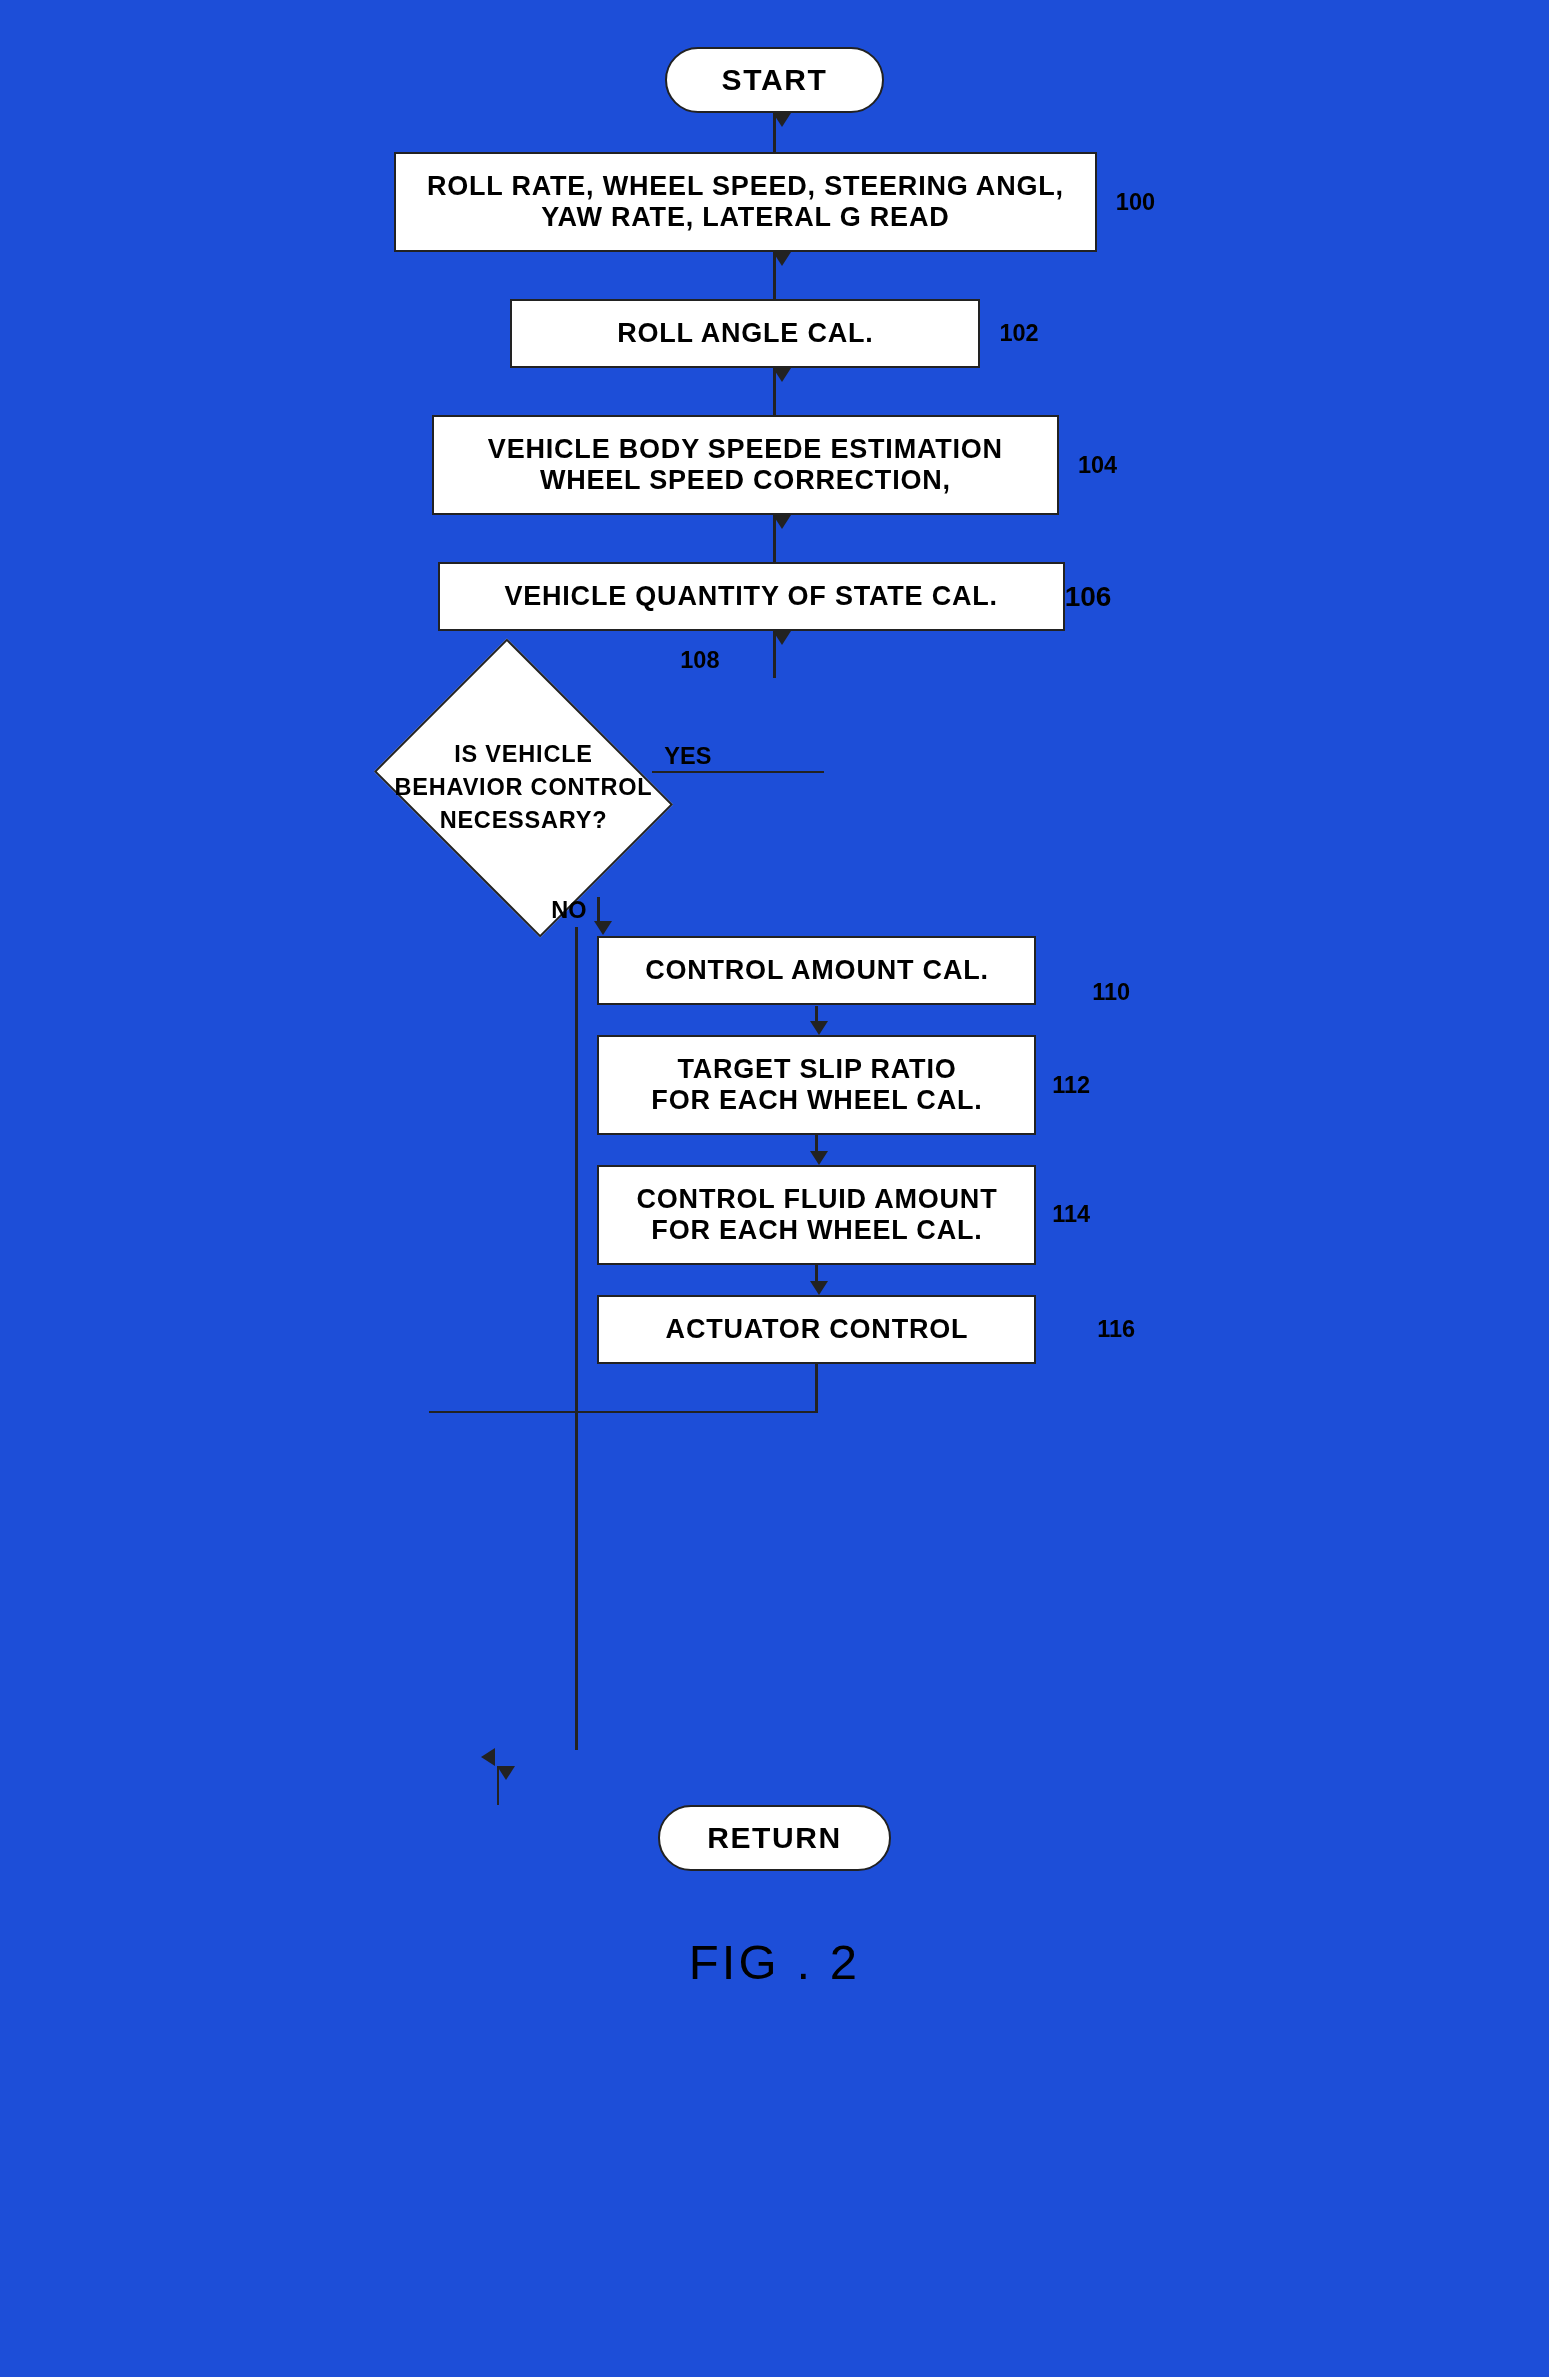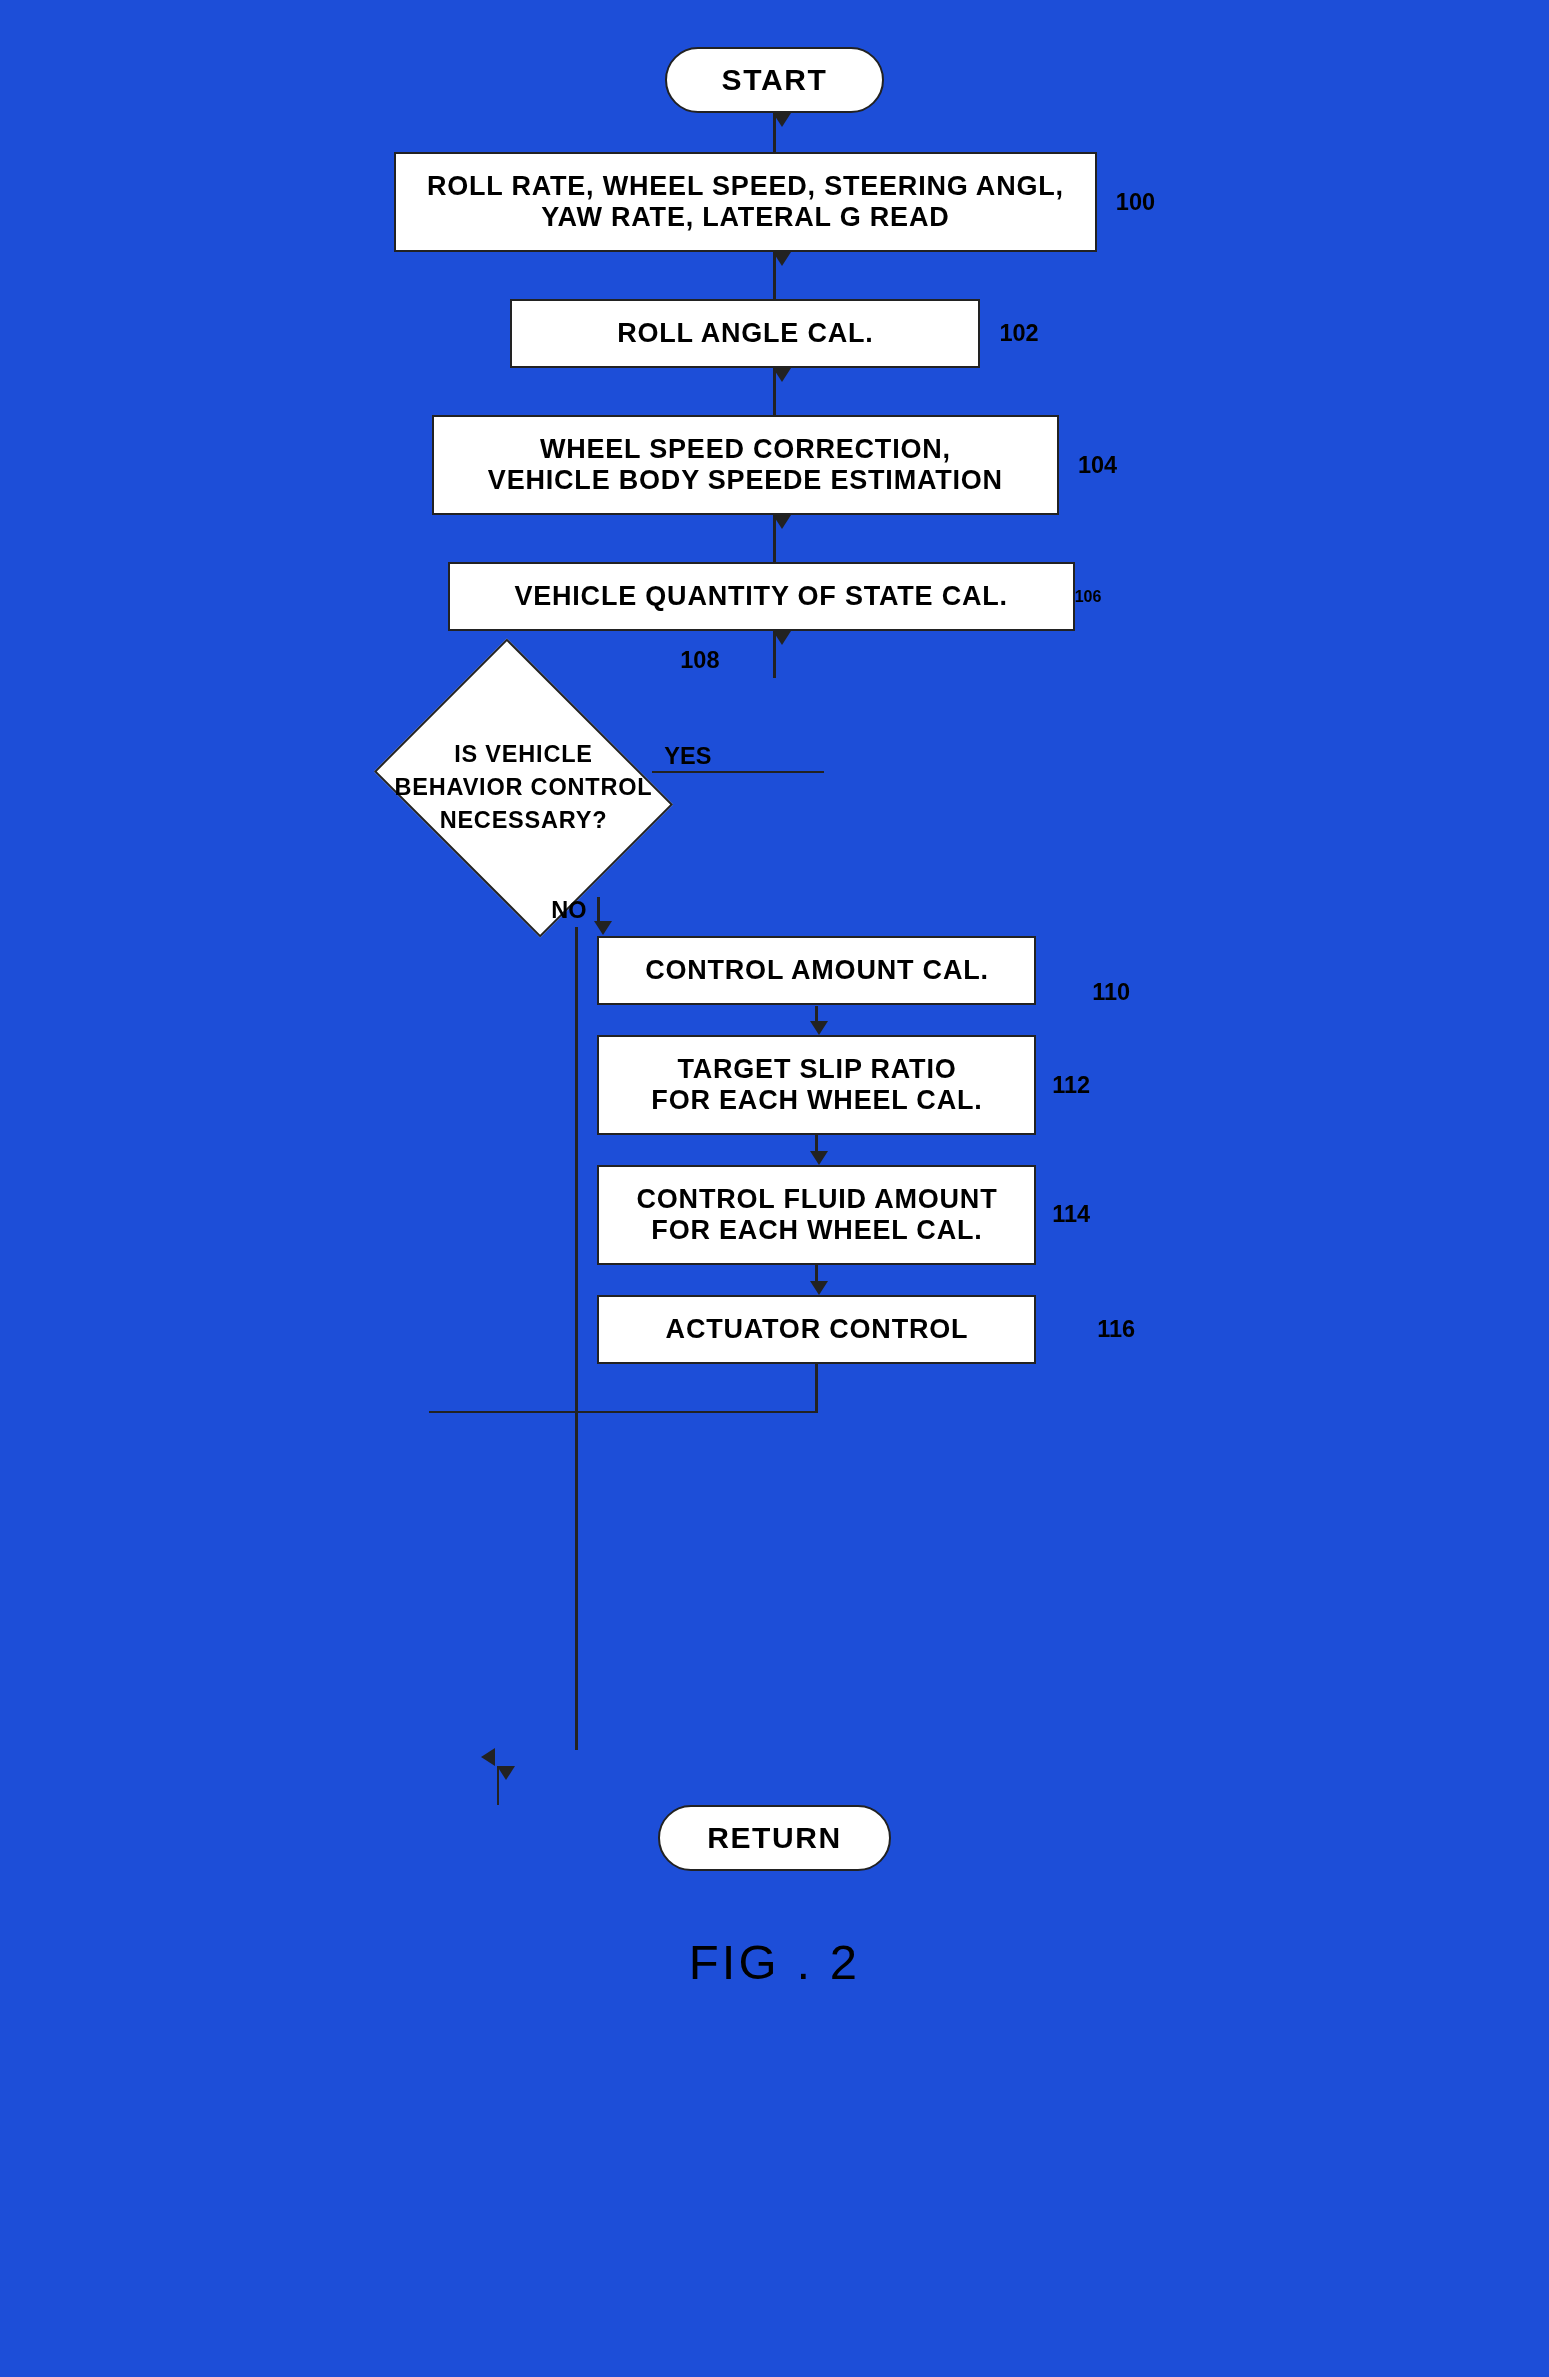--- a/index.html
+++ b/index.html
@@ -145,31 +145,31 @@
 
     <div style="position:relative; display:flex; align-items:center;">
       <div class="rect">ROLL ANGLE CAL.</div>
       <span class="ref" style="position:relative; margin-left:19px; font-size:23.5px;">102</span>
     </div>
 
     <div class="connector arrow-down" style="height:47px;"></div>
 
     <div style="position:relative; display:flex; align-items:center;">
       <div class="rect rect-wide">
+        <div>VEHICLE BODY SPEEDE ESTIMATION</div>
         <div>WHEEL SPEED CORRECTION,</div>
-        <div>VEHICLE BODY SPEEDE ESTIMATION</div>
       </div>
       <span class="ref" style="position:relative; margin-left:19px; font-size:23.5px;">104</span>
     </div>
 
     <div class="connector arrow-down" style="height:47px;"></div>
 
     <div style="position:relative; display:flex; align-items:center;">
       <div class="rect rect-wide">VEHICLE QUANTITY OF STATE CAL.</div>
-      <span class="ref" style="position:relative; font-size:16px;">106</span>
+      <span class="ref" style="position:relative; font-size:28px;">106</span>
     </div>
 
     <div class="connector arrow-down" style="height:47px;"></div>
 
     <div style="position:relative; width:862px; display:flex; flex-direction:column; align-items:flex-start;">
 
       <div style="display:flex; flex-direction:row; align-items:center; position:relative; width:100%;">
 
         <div style="margin-left:47px; position:relative;">
           <div class="diamond-wrapper">

